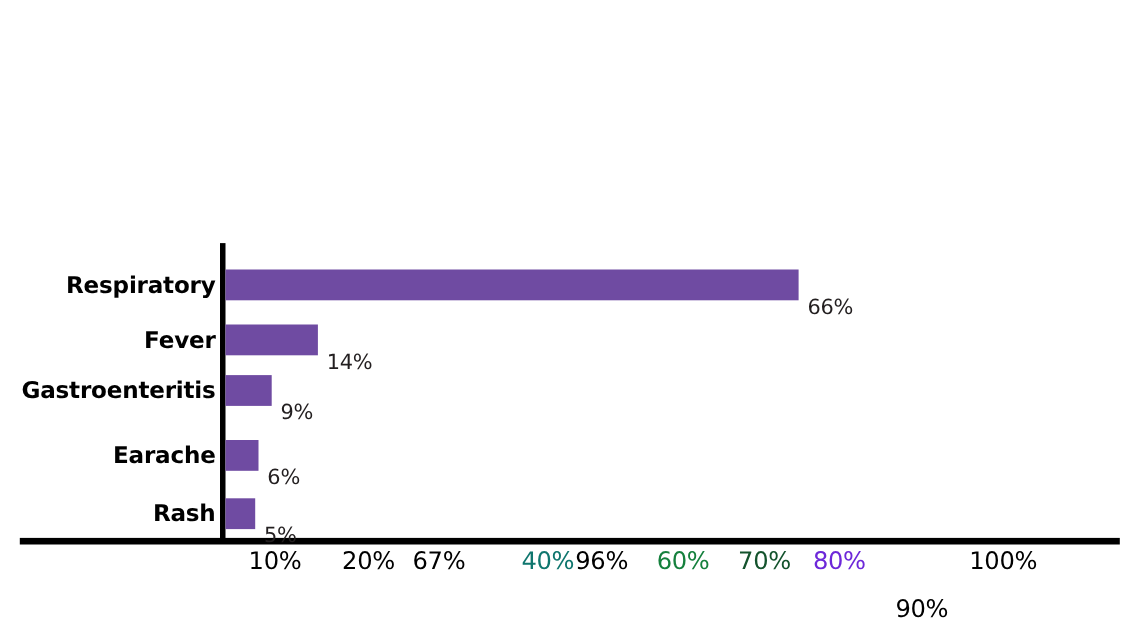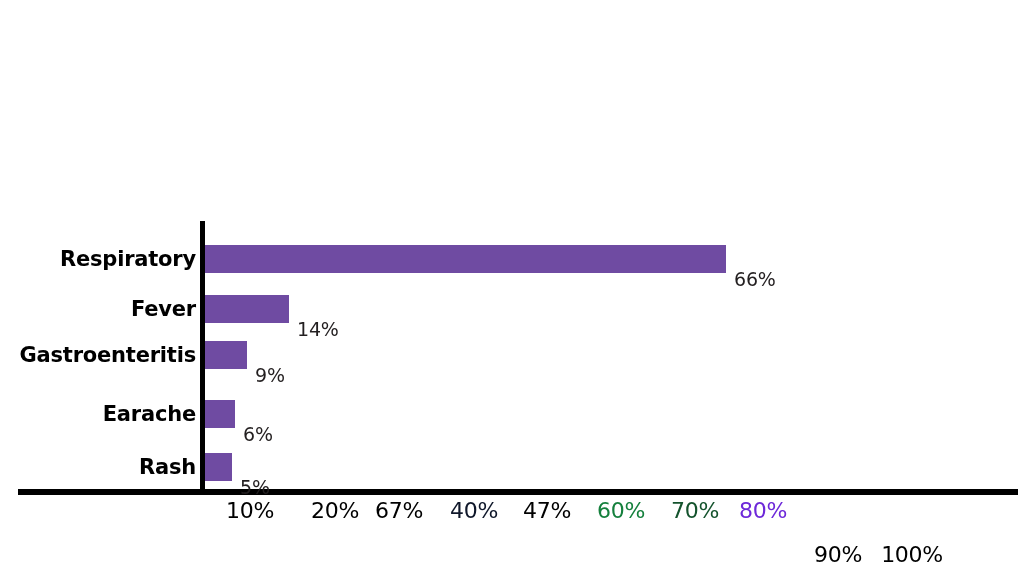--- a/index.html
+++ b/index.html
@@ -134,22 +134,22 @@
     </div>
 
     <div class="bar-row" style="top:453px;">
       <div class="bar" style="width: 27px; background: rgb(111, 75, 162);"></div>
       <div class="bar-value" style="color: rgb(35, 31, 32);">5%</div>
     </div>
 
     <div class="tick-label" style="left: 250px; color: rgb(0, 0, 0);">10%</div>
     <div class="tick-label" style="left: 335px; color: rgb(0, 0, 0);">20%</div>
     <div class="tick-label" style="left: 399px; color: rgb(0, 0, 0);">67%</div>
-    <div class="tick-label" style="left: 474px; color: #0f172a;">40%</div>
-    <div class="tick-label" style="left: 547px; color: rgb(0, 0, 0);">47%</div>
+    <div class="tick-label" style="left: 498px; color: #0f766e;">40%</div>
+    <div class="tick-label" style="left: 547px; color: rgb(0, 0, 0);">96%</div>
     <div class="tick-label" style="left: 621px; color: #15803d;">60%</div>
     <div class="tick-label" style="left: 695px; color: #14532d;">70%</div>
     <div class="tick-label" style="left: 763px; color: #6d28d9;">80%</div>
     <div class="tick-label" style="left: 838px; color: rgb(0, 0, 0); margin-top: 44px;">90%</div>
-    <div class="tick-label" style="left: 912px; color: rgb(0, 0, 0); margin-top: 44px;">100%</div>
+    <div class="tick-label" style="left: 912px; color: rgb(0, 0, 0);">100%</div>
 
   </div>
 </div>
 
 </body></html>

